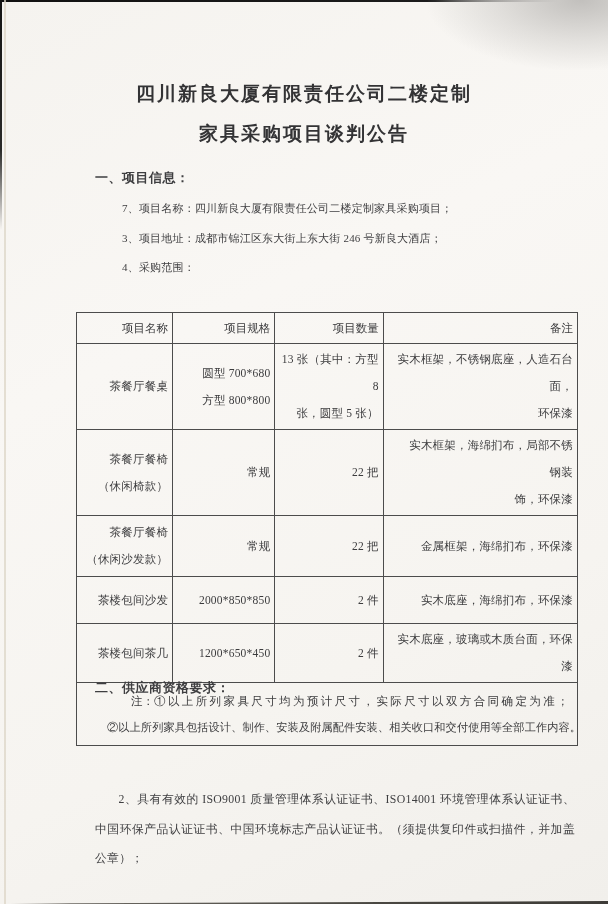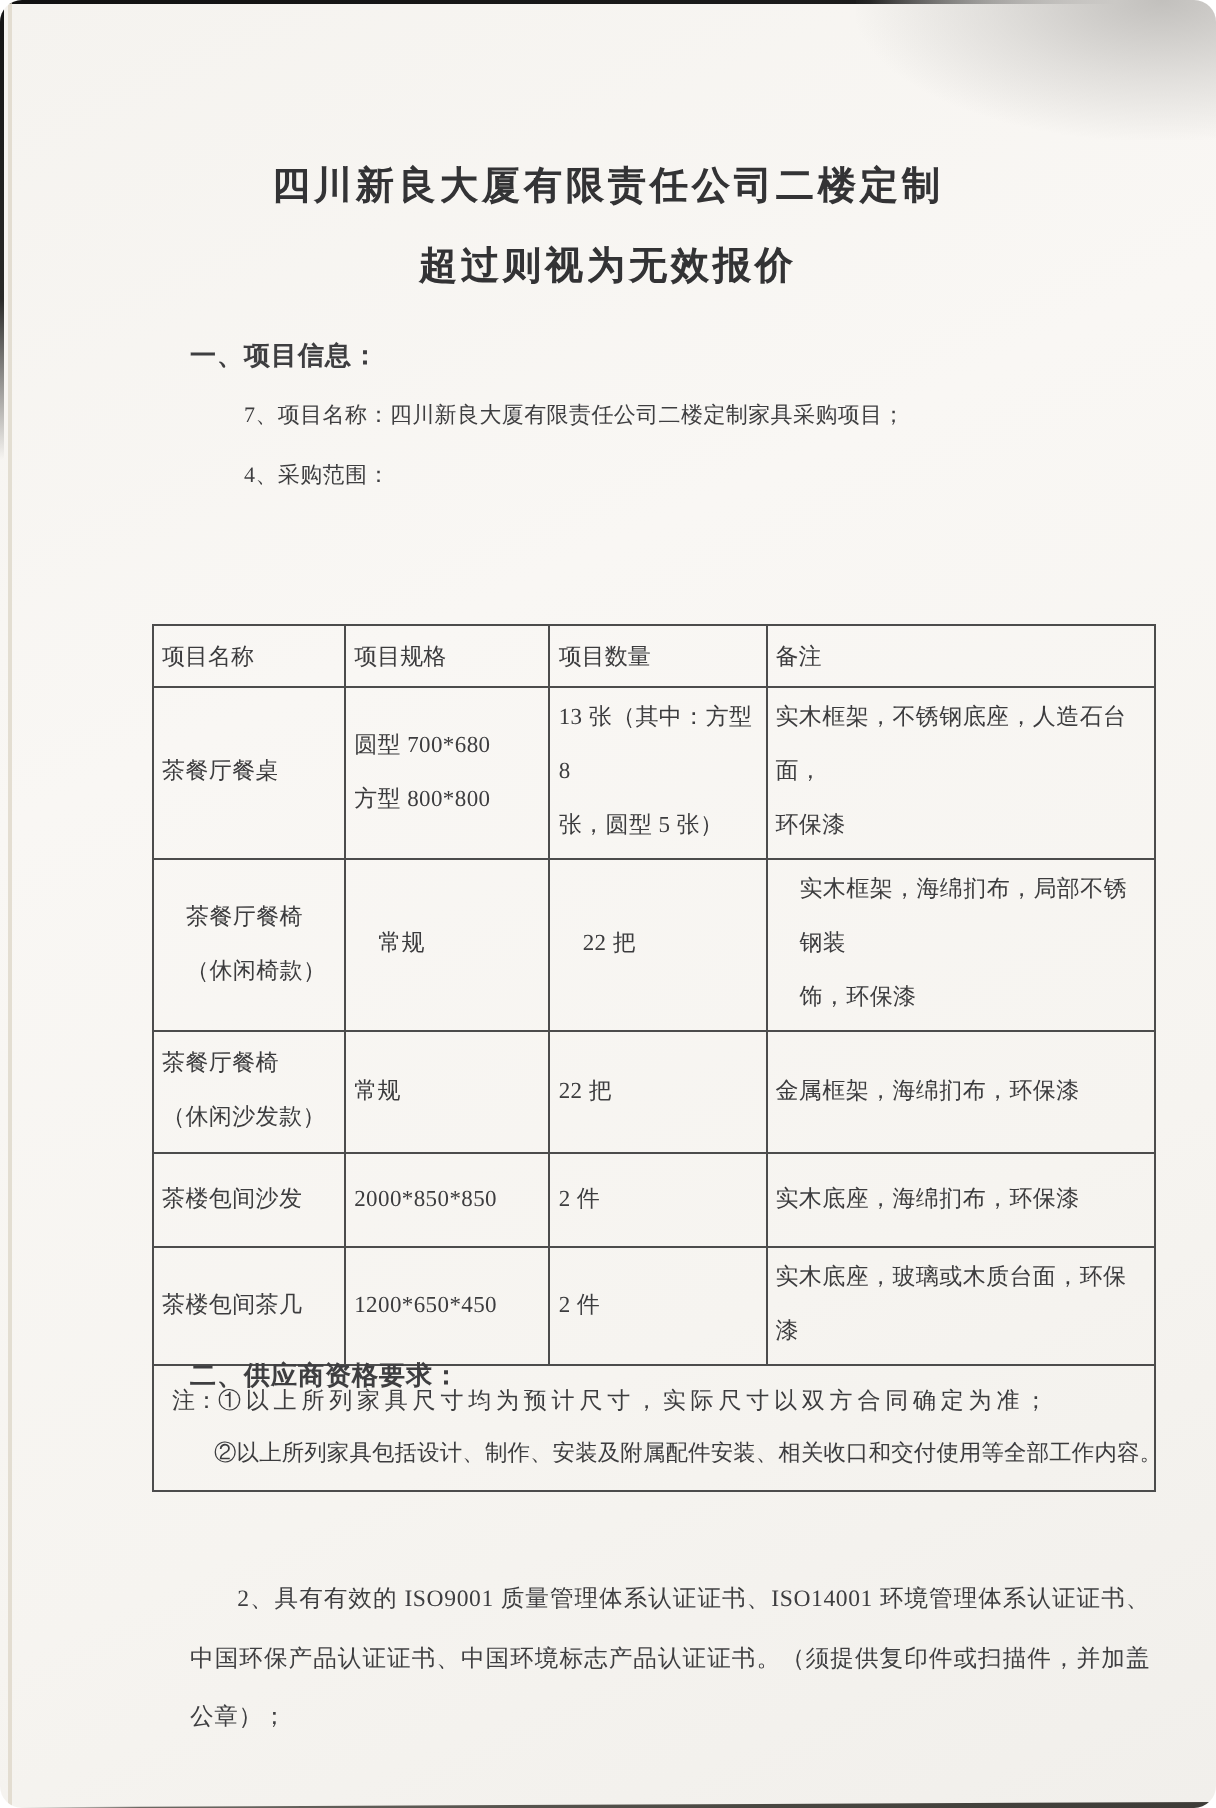--- a/index.html
+++ b/index.html
@@ -7,21 +7,20 @@
     width: 608px; height: 904px;
     overflow: hidden;
     font-family: "Liberation Serif", "DejaVu Serif", serif;
   }
   .scan-page {
     position: relative;
     width: 608px; height: 904px;
     background: linear-gradient(155deg, #f5f3ef 0%, #f9f7f4 35%, #f6f4f0 70%, #f1efeb 100%);
     color: #3e3e40;
     overflow: hidden;
-    border-radius: 11px;
   }
   
   .edge-top {
     position: absolute; top: 0; left: 0; height: 2px; width: 558px;
     background: linear-gradient(to right, #111 0%, #1c1c1c 78%, rgba(28,28,28,0) 100%);
   }
   .edge-left-dark {
     position: absolute; top: 0; left: 0; width: 2px; height: 230px;
     background: linear-gradient(to bottom, #141414 0%, #2a2a28 65%, rgba(42,42,40,0) 100%);
   }
@@ -56,21 +55,21 @@
   }
   .items li { font-size: 11px; line-height: 29.5px; white-space: nowrap; letter-spacing: .2px; }
   
   .ptable {
     position: absolute; top: 312px; left: 76px; width: 502px;
     border-collapse: collapse; table-layout: fixed;
     font-size: 11.5px; color: #3c3c3e;
   }
   .ptable td, .ptable th {
     border: 1px solid #4c4c4c;
-    text-align: left; vertical-align: middle;
+    text-align: right; vertical-align: middle;
     padding: 2px 4px; font-weight: normal;
   }
   .col-name { width: 94px; }
   .col-spec { width: 100px; }
   .col-qty  { width: 106px; }
   .col-rem  { width: 190px; }
   .rh  td { height: 26px; }
   .r1  td { height: 58px; }
   .r2  td { height: 56px; padding-left: 16px; }
   .r3  td { height: 56px; }
@@ -99,27 +98,28 @@
 <div class="scan-page">
 
   <div class="edge-top"></div>
   <div class="edge-left-dark"></div>
   <div class="edge-left-page"></div>
   <div class="shadow-topright"></div>
   <div class="edge-bottom"></div>
 
   <div class="title-block">
     <div>四川新良大厦有限责任公司二楼定制</div>
-    <div>超过则视为无效报价</div>
+    <div>家具采购项目谈判公告</div>
   </div>
 
   <div class="sec-heading h1">一、项目信息：</div>
 
   <ul class="items">
     <li>7、项目名称：四川新良大厦有限责任公司二楼定制家具采购项目；</li>
+    <li>3、项目地址：成都市锦江区东大街上东大街 246 号新良大酒店；</li>
     <li>4、采购范围：</li>
   </ul>
 
   <table class="ptable">
     <colgroup>
       <col class="col-name">
         <col class="col-spec">
         <col class="col-qty">
         <col class="col-rem">
     </colgroup>

